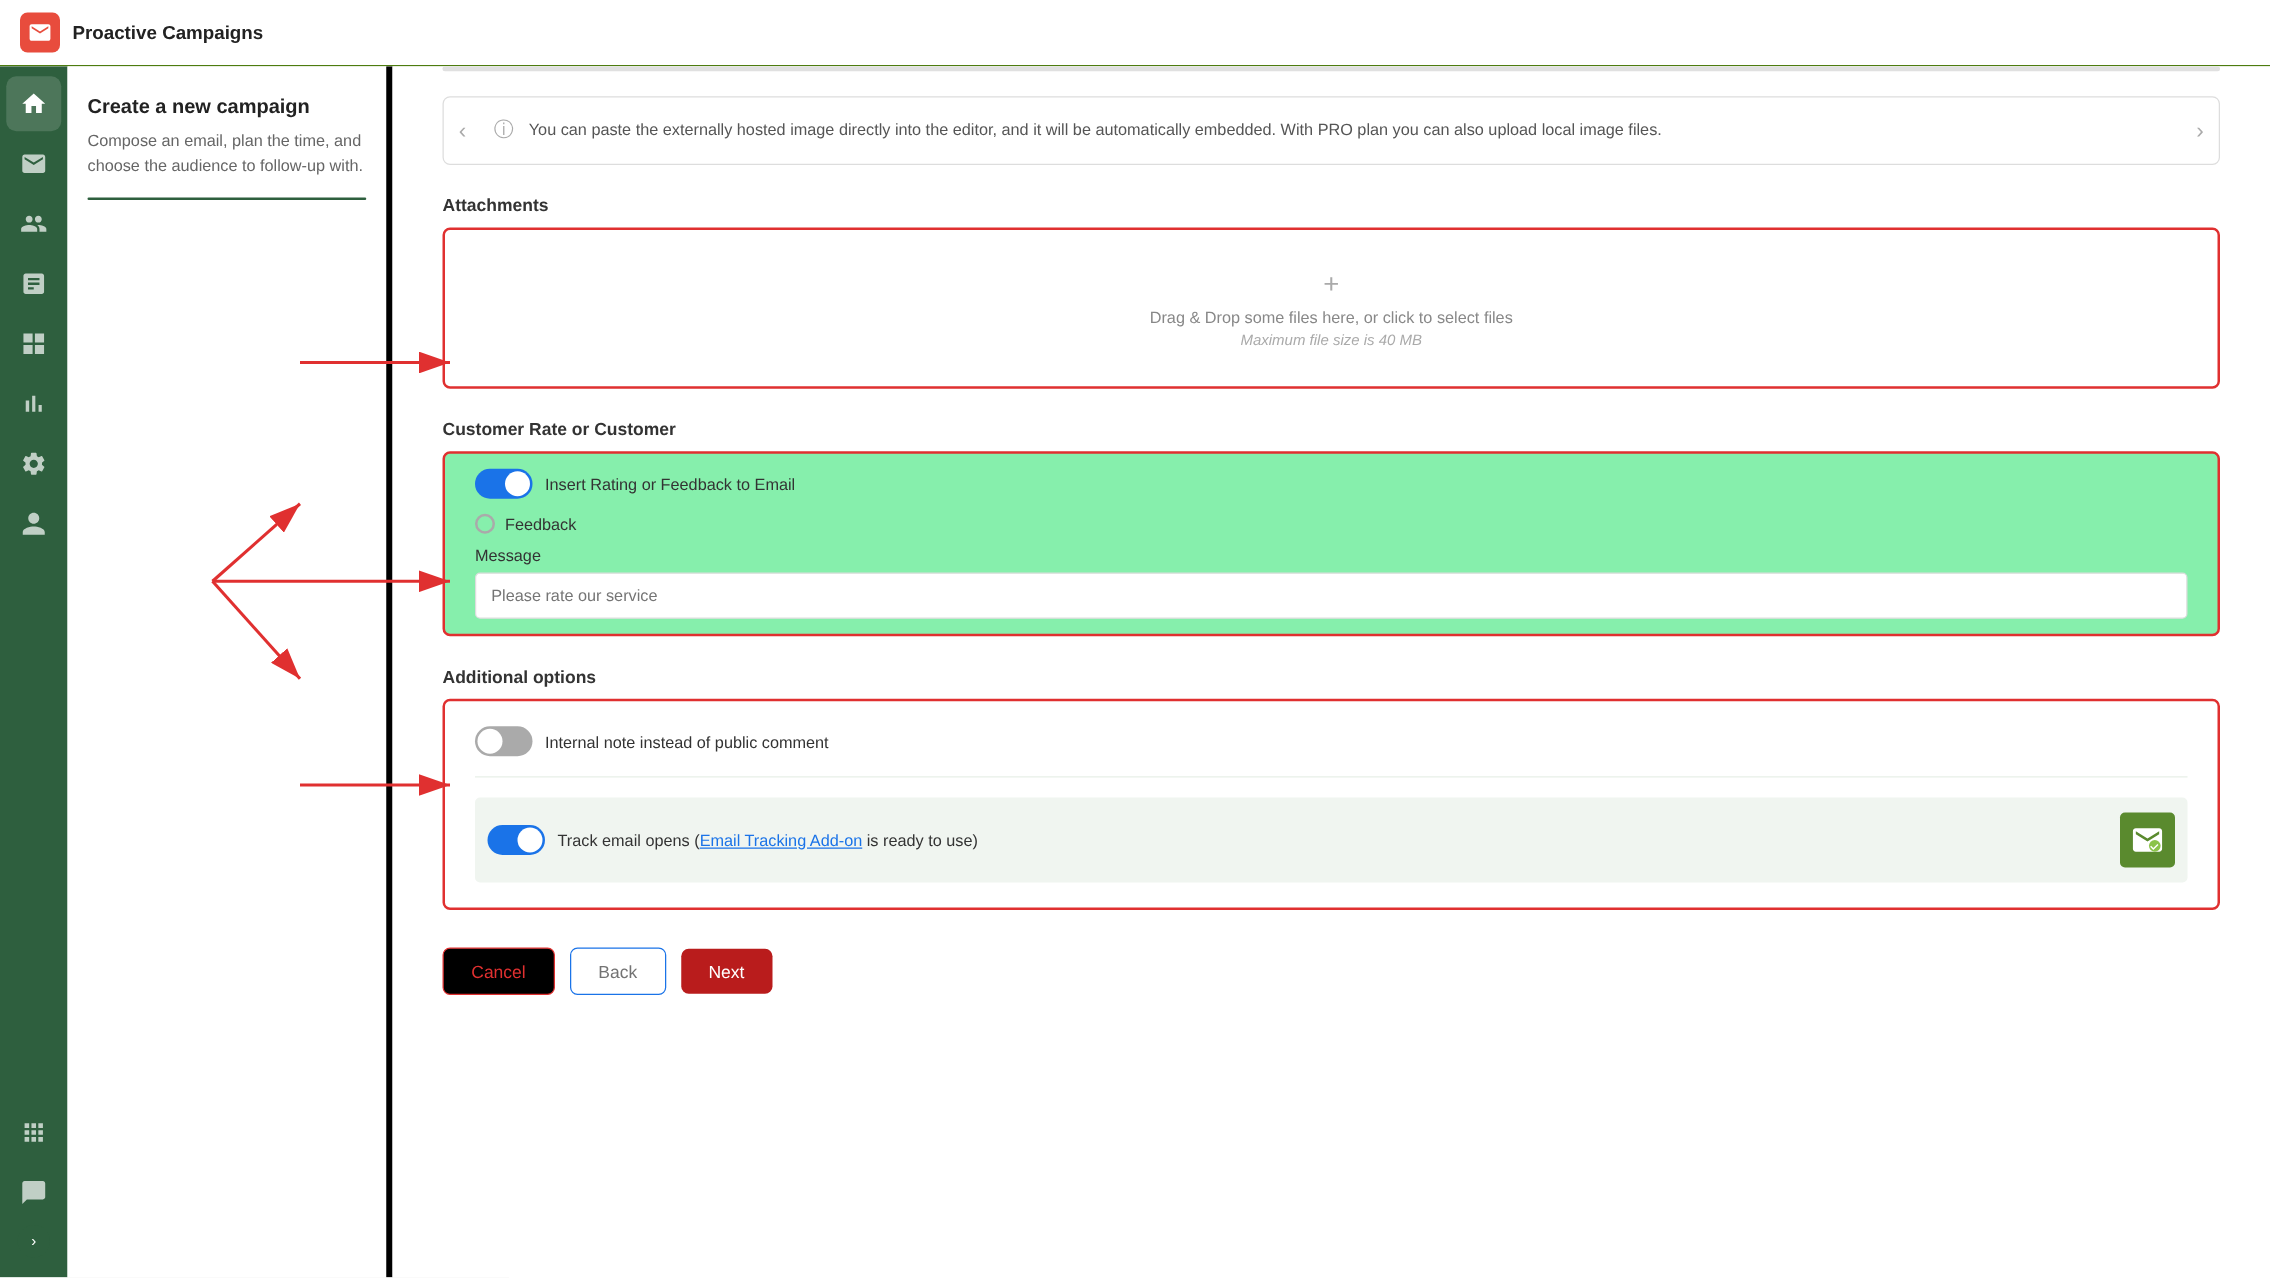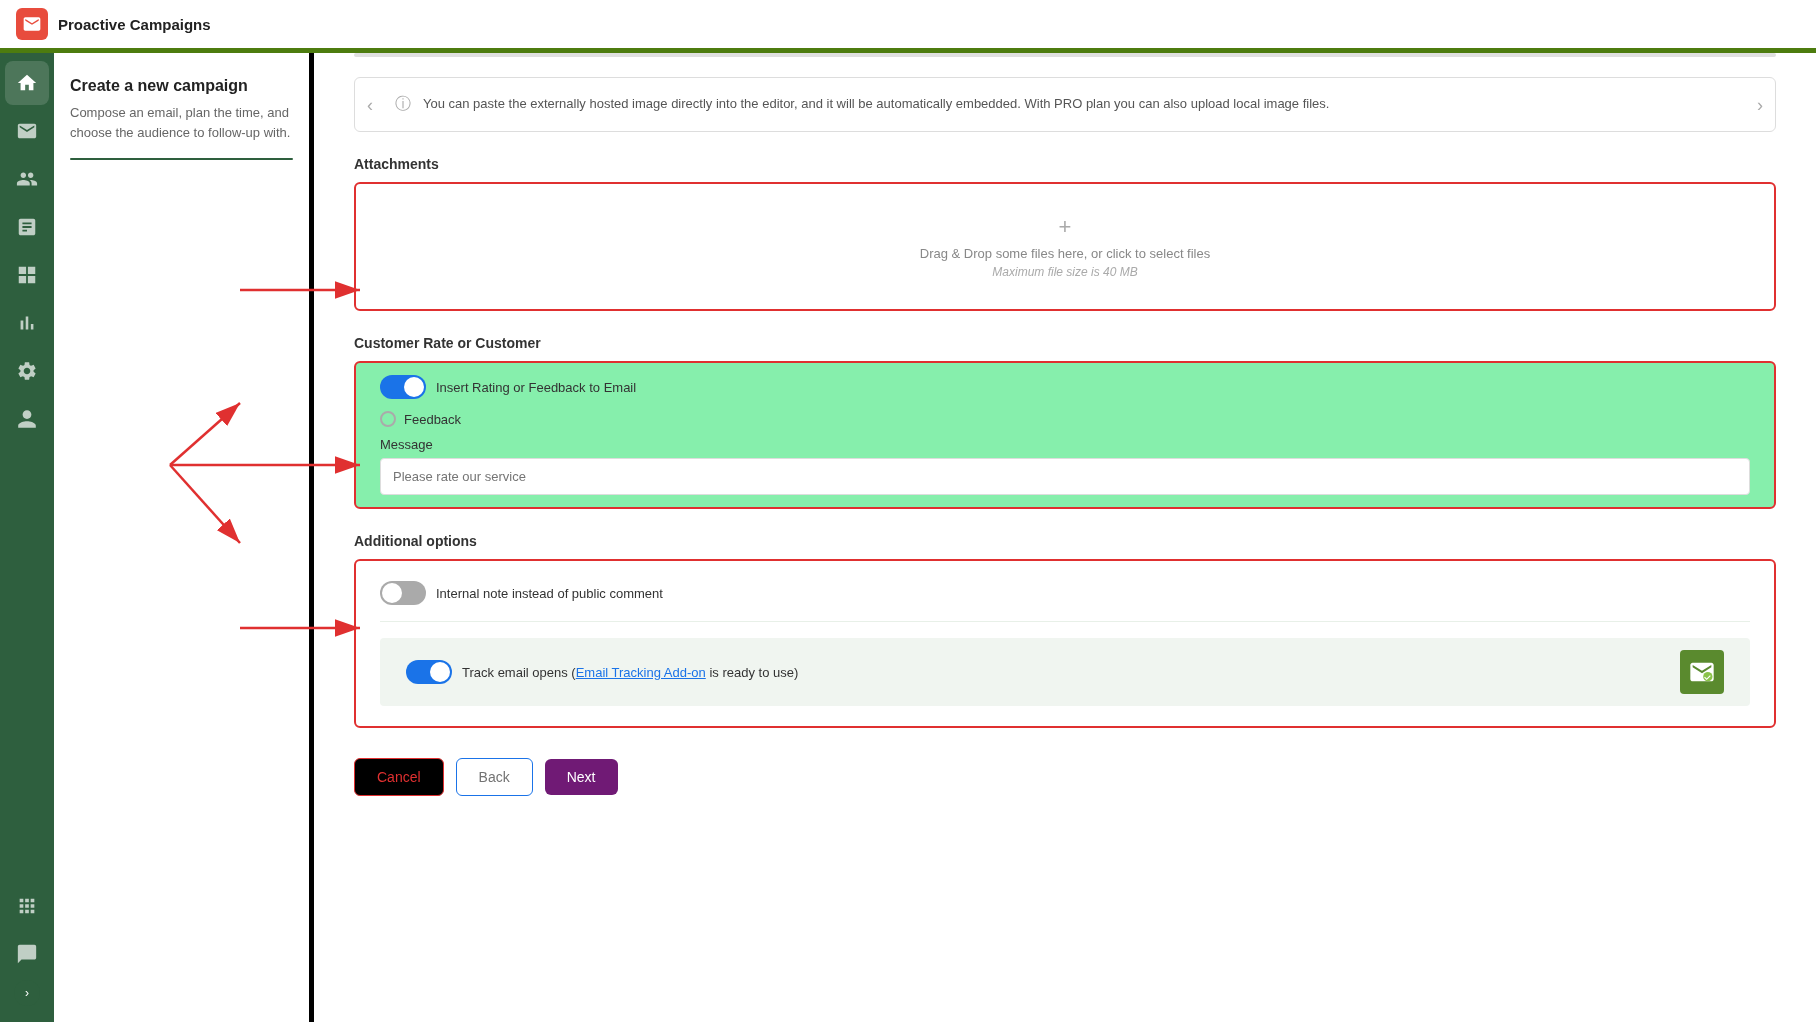--- a/index.html
+++ b/index.html
@@ -2,21 +2,21 @@
 <html><head>
   <meta charset="utf-8">
   <style>
     * { box-sizing: border-box; margin: 0; padding: 0; }
     body { font-family: -apple-system, BlinkMacSystemFont, 'Segoe UI', sans-serif; background: #f5f5f5; display: flex; flex-direction: column; height: 1022px; width: 1816px; overflow: hidden; }
 
     
     .topbar {
       height: 53px;
       background: #fff;
-      border-bottom: 5px solid #4d7c0f;
+      border-bottom: 1px solid #4d7c0f;
       display: flex;
       align-items: center;
       padding: 0 16px;
       gap: 10px;
       flex-shrink: 0;
     }
     .topbar-logo {
       width: 32px; height: 32px;
       background: #e84c3d;
       border-radius: 6px;
@@ -199,21 +199,21 @@
       border-radius: 6px;
       padding: 20px 24px;
       margin-bottom: 30px;
       background: #fff;
     }
     .options-divider { height: 1px; background: #e8f0e8; margin: 16px 0; }
     .track-row {
       display: flex;
       align-items: center;
       background: #f0f5f0;
-      padding: 12px 26px;
+      padding: 12px 10px;
       border-radius: 4px;
       gap: 10px;
     }
     .track-row .track-text { font-size: 13px; color: #333; flex: 1; }
     .track-row .track-link { color: #1a73e8; text-decoration: underline; cursor: pointer; }
     .email-tracking-icon {
       width: 44px; height: 44px;
       background: #5a8a2e;
       border-radius: 4px;
       display: flex; align-items: center; justify-content: center;
@@ -224,21 +224,21 @@
     .button-row { display: flex; gap: 12px; align-items: center; }
     .btn {
       padding: 10px 22px;
       border-radius: 6px;
       font-size: 14px;
       cursor: pointer;
       font-weight: 500;
     }
     .btn-cancel { background: #000000; border: 1.5px solid #e03030; color: #e03030; }
     .btn-back { background: #fff; border: 1.5px solid #1a73e8; color: #737373; }
-    .btn-next { background: #701a75; border: none; color: #fff; }
+    .btn-next { background: #b91c1c; border: none; color: #fff; }
 
     
     .arrows-overlay {
       position: absolute;
       top: 0; left: 0;
       width: 100%; height: 100%;
       pointer-events: none;
     }
 
     

